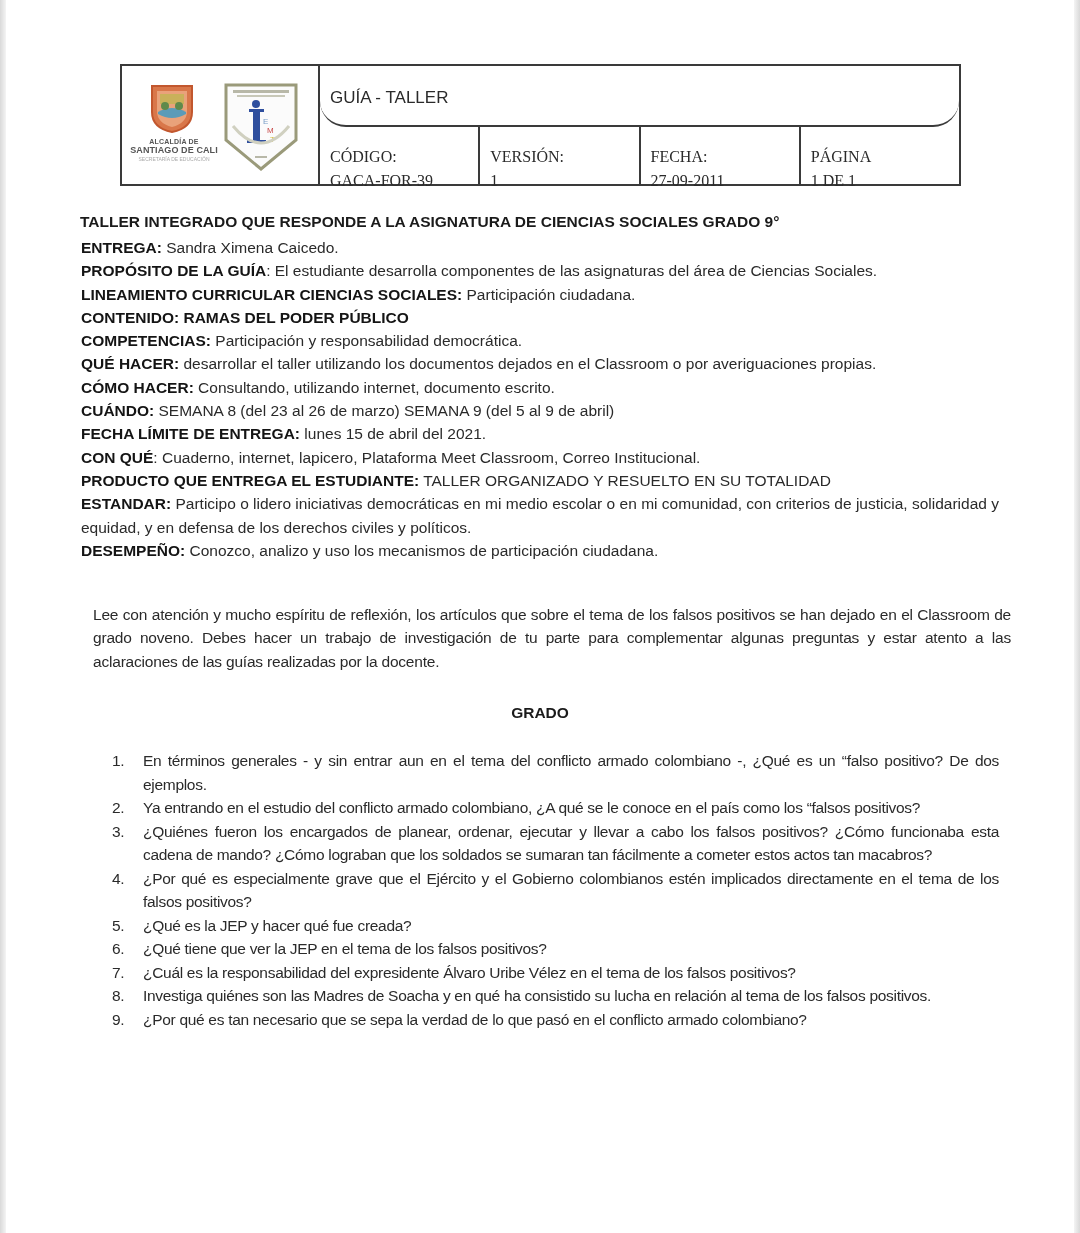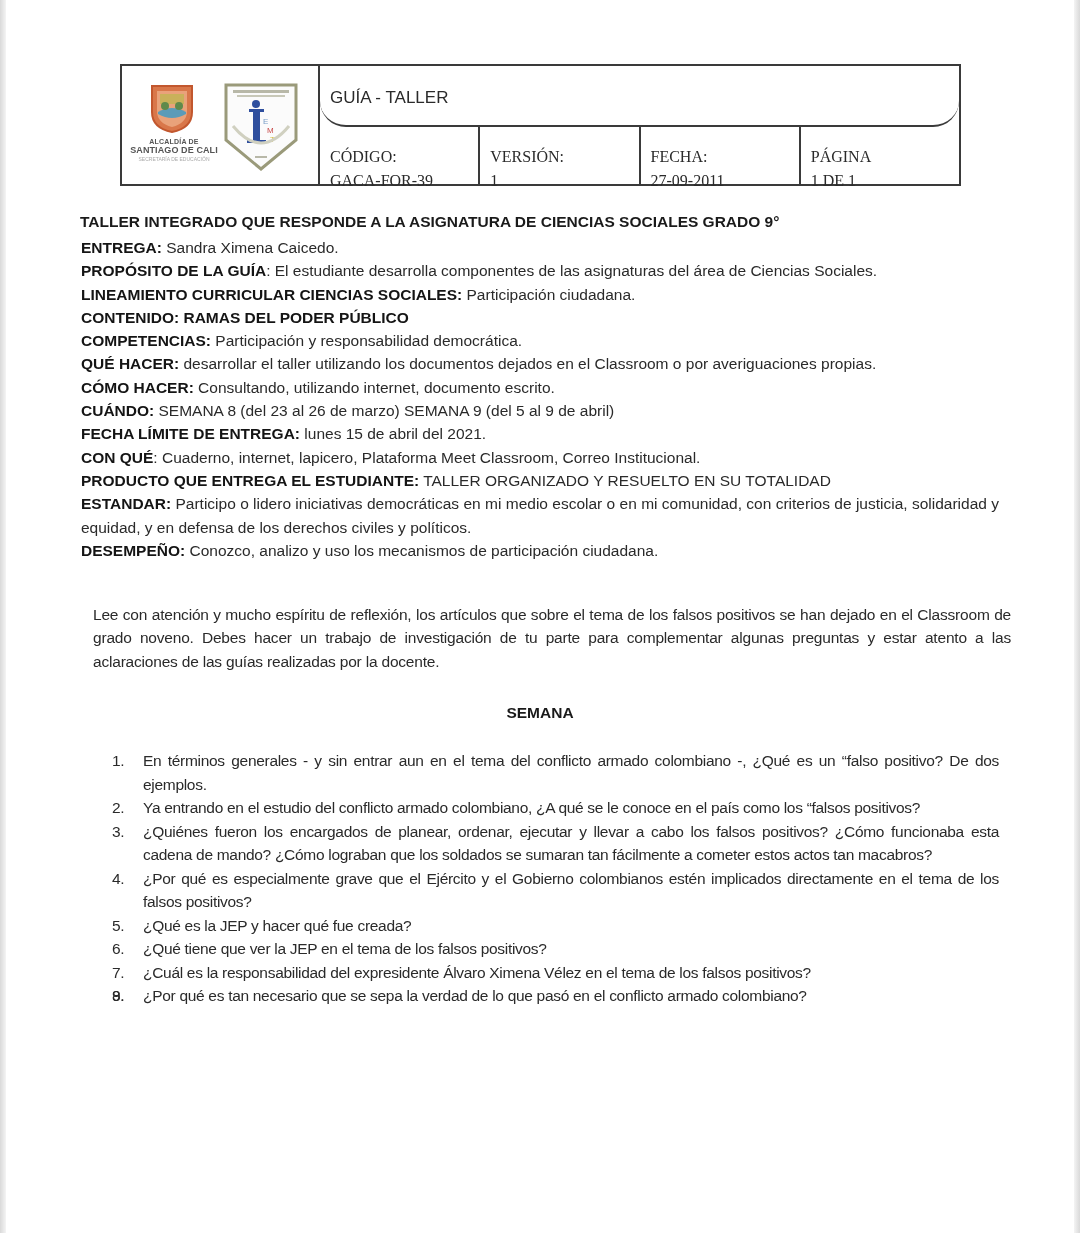--- a/index.html
+++ b/index.html
@@ -114,25 +114,25 @@
   <p class="field"><b>CUÁNDO:</b><span> SEMANA 8 (del 23 al 26 de marzo) SEMANA 9 (del 5 al 9 de abril)</span></p>
   <p class="field"><b>FECHA LÍMITE DE ENTREGA:</b><span> lunes 15 de abril del 2021.</span></p>
   <p class="field"><b>CON QUÉ</b><span>: Cuaderno, internet, lapicero, Plataforma Meet Classroom, Correo Institucional.</span></p>
   <p class="field"><b>PRODUCTO QUE ENTREGA EL ESTUDIANTE:</b><span> TALLER ORGANIZADO Y RESUELTO EN SU TOTALIDAD</span></p>
   <p class="field justify"><b>ESTANDAR:</b><span> Participo o lidero iniciativas democráticas en mi medio escolar o en mi comunidad, con criterios de justicia, solidaridad y equidad, y en defensa de los derechos civiles y políticos.</span></p>
   <p class="field"><b>DESEMPEÑO:</b><span> Conozco, analizo y uso los mecanismos de participación ciudadana.</span></p>
 </div>
 
 <p class="intro">Lee con atención y mucho espíritu de reflexión, los artículos que sobre el tema de los falsos positivos se han dejado en el Classroom de grado noveno. Debes hacer un trabajo de investigación de tu parte para complementar algunas preguntas y estar atento a las aclaraciones de las guías realizadas por la docente.</p>
 
-<div class="taller-heading">SEMANA</div>
+<div class="taller-heading">GRADO</div>
 
 <ol class="questions">
   <li><span class="num">1.</span><span>En términos generales - y sin entrar aun en el tema del conflicto armado colombiano -, ¿Qué es un “falso positivo? De dos ejemplos.</span></li>
   <li><span class="num">2.</span><span>Ya entrando en el estudio del conflicto armado colombiano, ¿A qué se le conoce en el país como los “falsos positivos?</span></li>
   <li><span class="num">3.</span><span>¿Quiénes fueron los encargados de planear, ordenar, ejecutar y llevar a cabo los falsos positivos? ¿Cómo funcionaba esta cadena de mando? ¿Cómo lograban que los soldados se sumaran tan fácilmente a cometer estos actos tan macabros?</span></li>
   <li><span class="num">4.</span><span>¿Por qué es especialmente grave que el Ejército y el Gobierno colombianos estén implicados directamente en el tema de los falsos positivos?</span></li>
   <li><span class="num">5.</span><span>¿Qué es la JEP y hacer qué fue creada?</span></li>
   <li><span class="num">6.</span><span>¿Qué tiene que ver la JEP en el tema de los falsos positivos?</span></li>
-  <li><span class="num">7.</span><span>¿Cuál es la responsabilidad del expresidente Álvaro Ximena Vélez en el tema de los falsos positivos?</span></li>
-  <li><span class="num">8.</span></li>
+  <li><span class="num">7.</span><span>¿Cuál es la responsabilidad del expresidente Álvaro Uribe Vélez en el tema de los falsos positivos?</span></li>
+  <li><span class="num">8.</span><span>Investiga quiénes son las Madres de Soacha y en qué ha consistido su lucha en relación al tema de los falsos positivos.</span></li>
   <li><span class="num">9.</span><span>¿Por qué es tan necesario que se sepa la verdad de lo que pasó en el conflicto armado colombiano?</span></li>
 </ol>
 
 </body></html>

